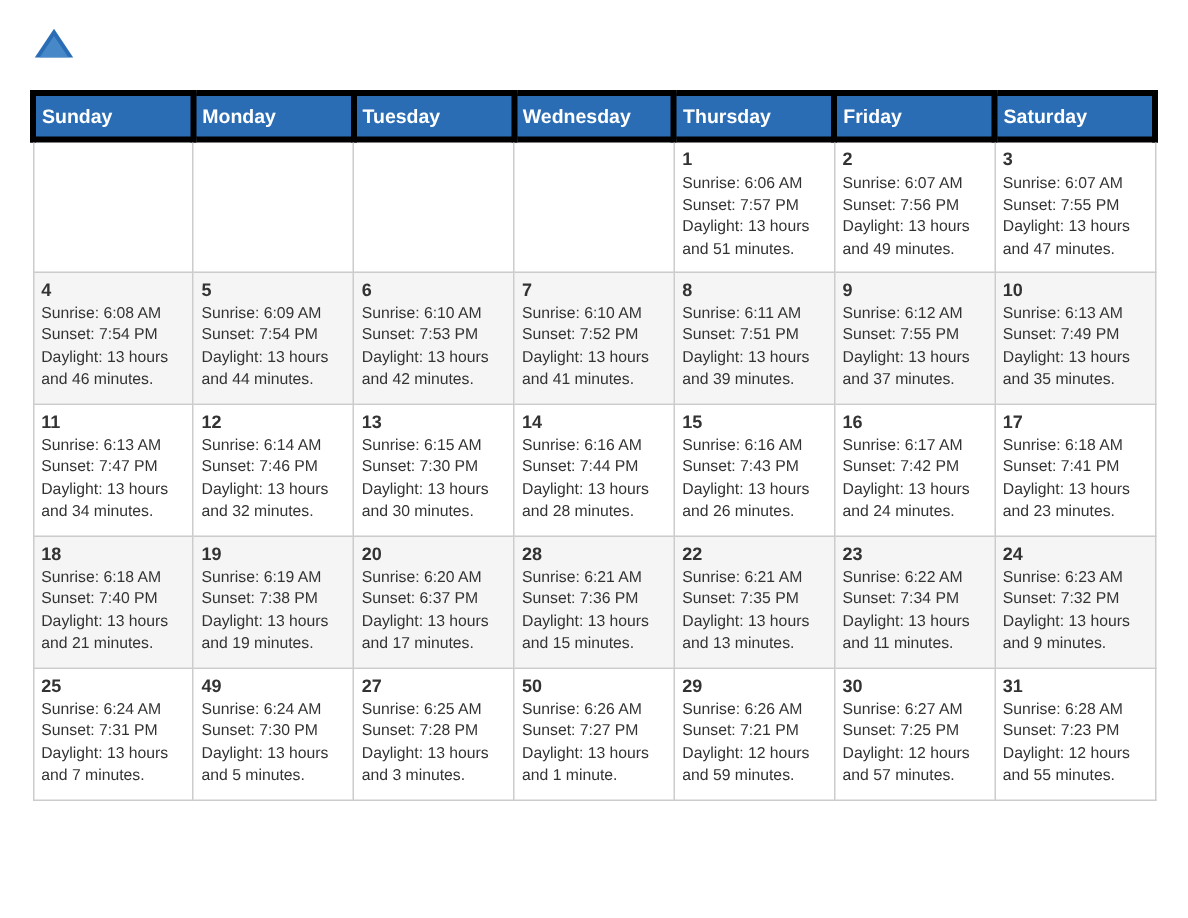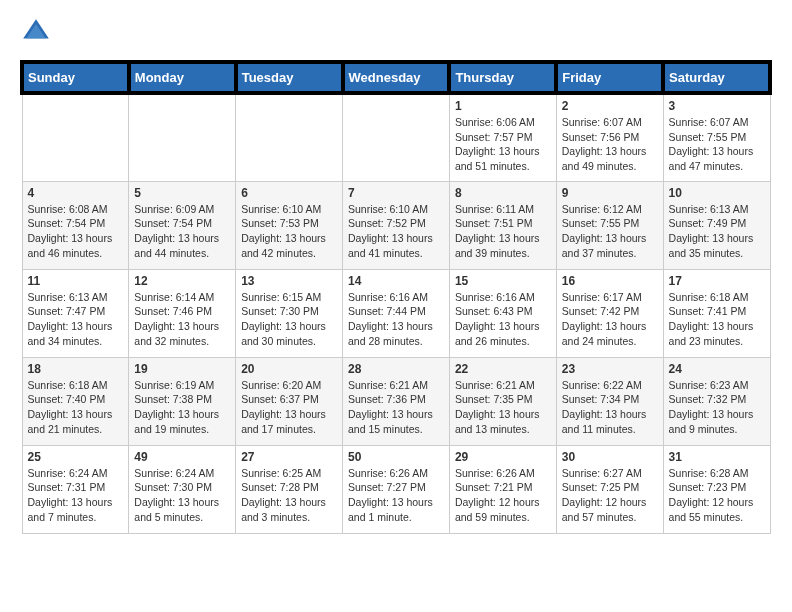--- a/index.html
+++ b/index.html
@@ -228,21 +228,21 @@
         <td>
           <span class="day-number">14</span>
           <div class="cell-text">Sunrise: 6:16 AM</div>
           <div class="cell-text">Sunset: 7:44 PM</div>
           <div class="cell-text">Daylight: 13 hours</div>
           <div class="cell-text">and 28 minutes.</div>
         </td>
         <td>
           <span class="day-number">15</span>
           <div class="cell-text">Sunrise: 6:16 AM</div>
-          <div class="cell-text">Sunset: 6:43 PM</div>
+          <div class="cell-text">Sunset: 7:43 PM</div>
           <div class="cell-text">Daylight: 13 hours</div>
           <div class="cell-text">and 26 minutes.</div>
         </td>
         <td>
           <span class="day-number">16</span>
           <div class="cell-text">Sunrise: 6:17 AM</div>
           <div class="cell-text">Sunset: 7:42 PM</div>
           <div class="cell-text">Daylight: 13 hours</div>
           <div class="cell-text">and 24 minutes.</div>
         </td>

